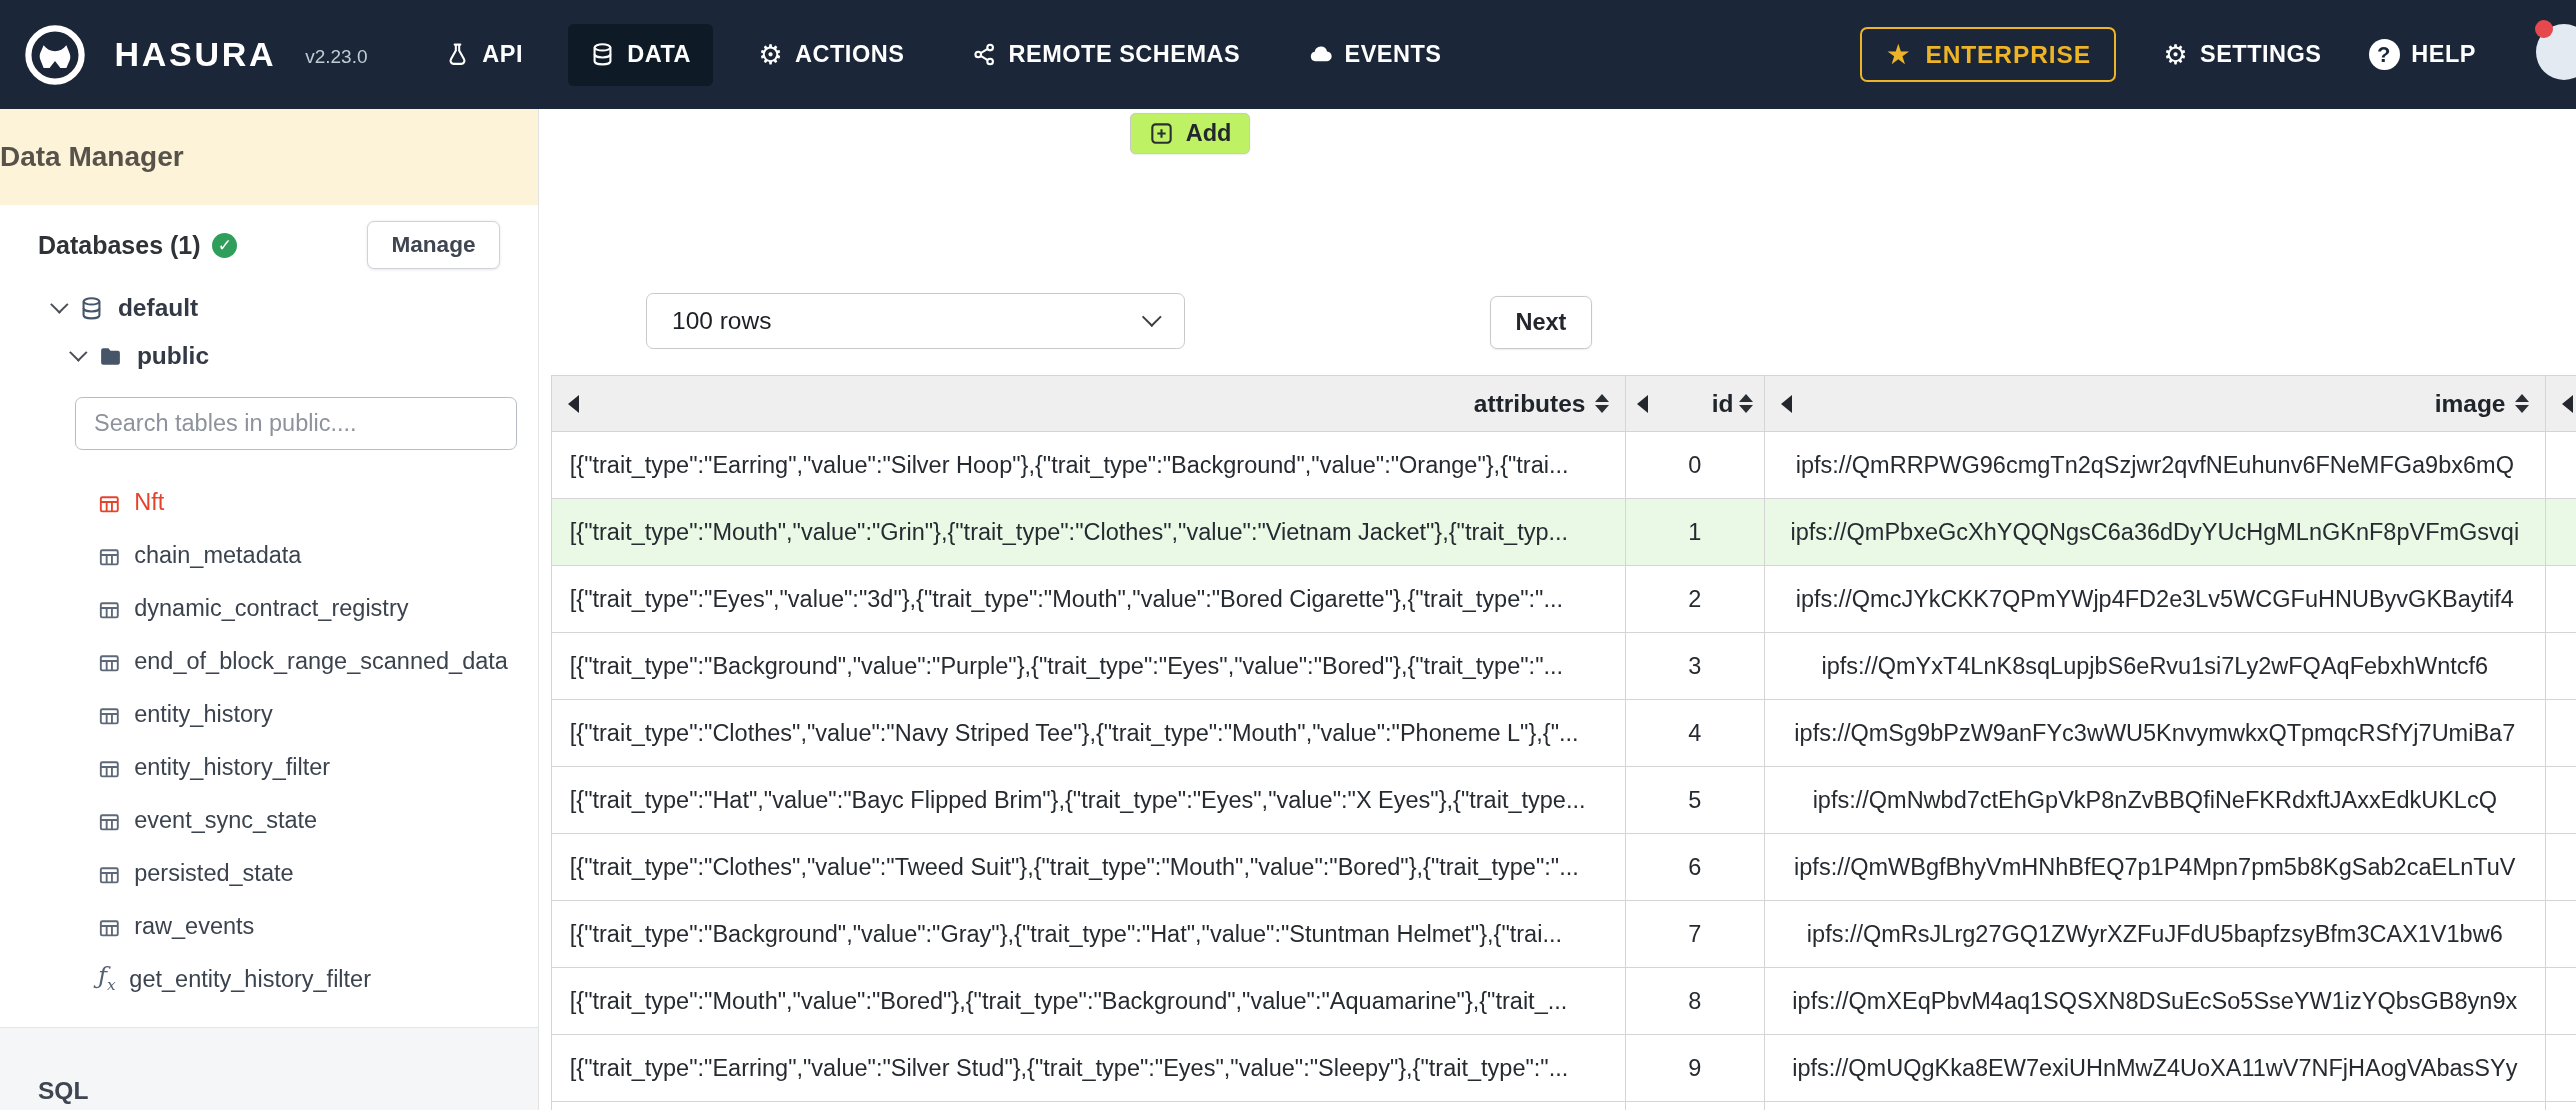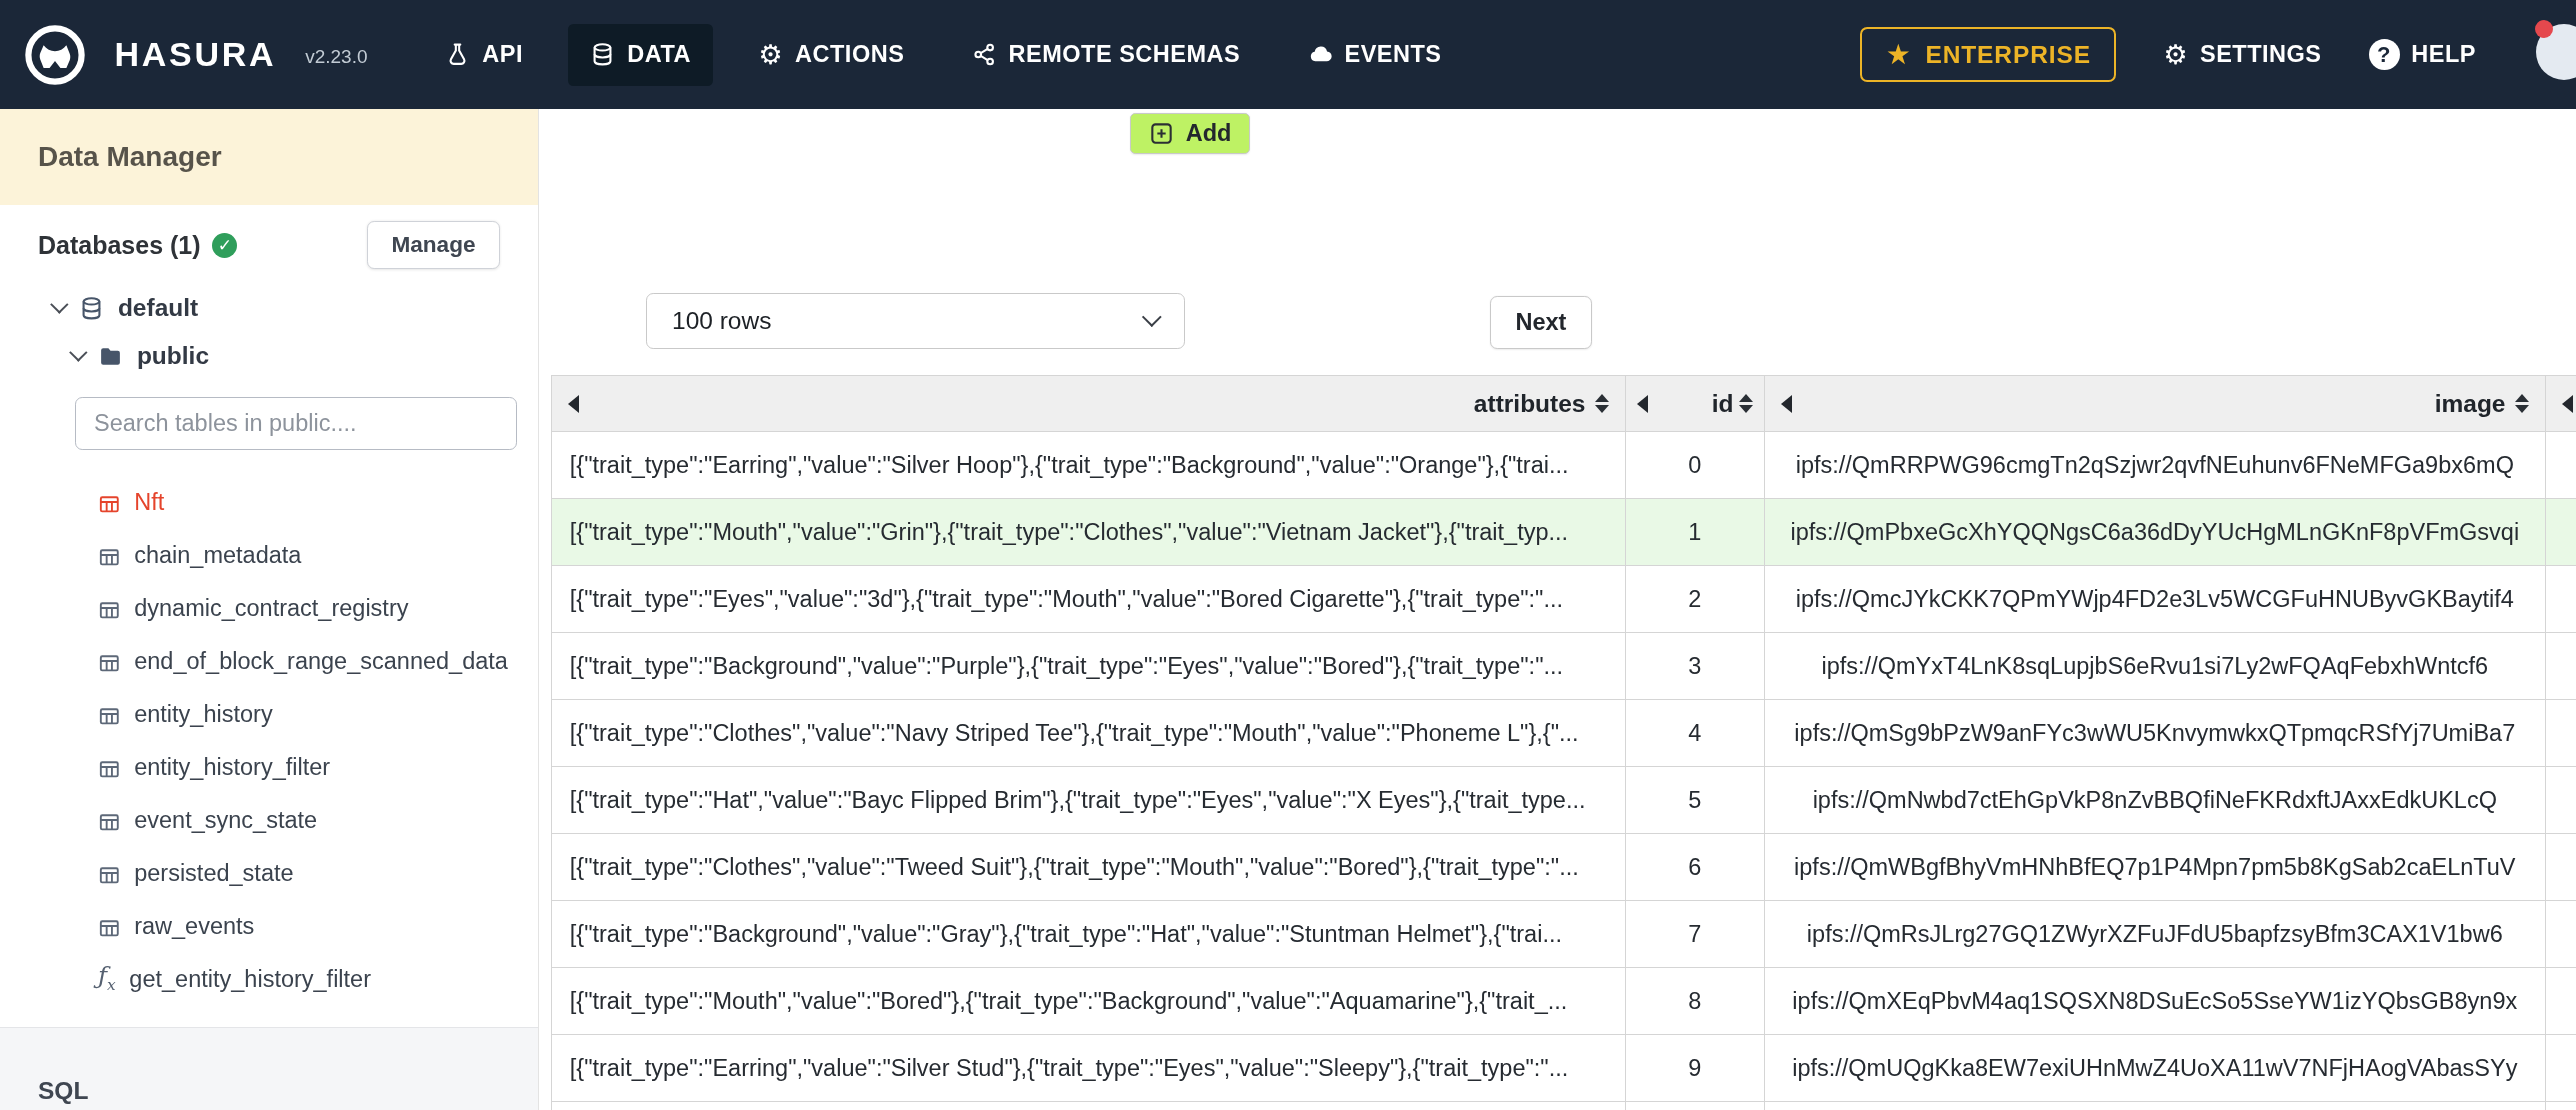--- a/index.html
+++ b/index.html
@@ -33,21 +33,21 @@
   .ent-btn { display: flex; align-items: center; gap: 13.6px; background: transparent; border: 2.7px solid var(--gold); color: var(--gold); border-radius: 7.2px; padding: 11.8px 23.5px; font-size: 24.5px; font-weight: bold; letter-spacing: 0.9px; font-family: inherit; cursor: pointer; }
   .star { font-size: 28px; color: var(--gold); line-height: 1; }
   .nav-plain { display: flex; align-items: center; gap: 11.8px; font-size: 23.5px; font-weight: bold; letter-spacing: 0.5px; cursor: pointer; color: #fff; }
   .help-ico { width: 31px; height: 31px; border-radius: 50%; background: #fff; color: var(--navbar-bg); display: flex; align-items: center; justify-content: center; font-size: 22px; font-weight: bold; }
   .nav-avatar { position: absolute; right: -16.3px; top: 23.5px; width: 56px; height: 56px; border-radius: 50%; background: #e4eaf1; }
   .notif-dot { position: absolute; left: -1.8px; top: -3.6px; width: 18px; height: 18px; border-radius: 50%; background: #e5484d; }
   
   .shell { display: flex; height: 1002px; }
   
   .sidebar { width: 539px; min-width: 539px; border-right: 0.9px solid #e3e3e3; display: flex; flex-direction: column; background: #fff; }
-  .dm-band { height: 96px; background: var(--band); display: flex; align-items: center; padding-left: 38px; font-size: 28px; font-weight: bold; color: #57534a; }
+  .dm-band { height: 96px; background: var(--band); display: flex; align-items: center; font-size: 28px; font-weight: bold; color: #57534a; }
   .db-row { margin: 16.3px 38px 0 38px; display: flex; align-items: center; justify-content: space-between; }
   .db-left { display: flex; align-items: center; gap: 11.8px; }
   .db-label { font-size: 25px; font-weight: bold; color: #2f3338; }
   .chk { width: 25px; height: 25px; border-radius: 50%; background: var(--green); color: #fff; display: flex; align-items: center; justify-content: center; font-size: 17px; font-weight: bold; }
   .manage-btn { font-family: inherit; font-size: 22.6px; font-weight: bold; color: #3f4651; background: #fff; border: 1.8px solid #cfd2d8; border-radius: 7.2px; padding: 10px 23.5px; box-shadow: 0 0.9px 2.7px rgba(0,0,0,.1); cursor: pointer; }
   .tree-row { display: flex; align-items: center; gap: 13.6px; font-size: 24.5px; font-weight: bold; color: #333a45; cursor: pointer; }
   .lvl1 { padding-left: 53px; margin-top: 25px; }
   .lvl2 { padding-left: 72px; margin-top: 20px; }
   .chev { width: 12.7px; height: 12.7px; border-right: 2.7px solid #4a4f57; border-bottom: 2.7px solid #4a4f57; transform: rotate(45deg); margin-top: -7.2px; }
   .tree-ico { display: flex; color: #475569; }

